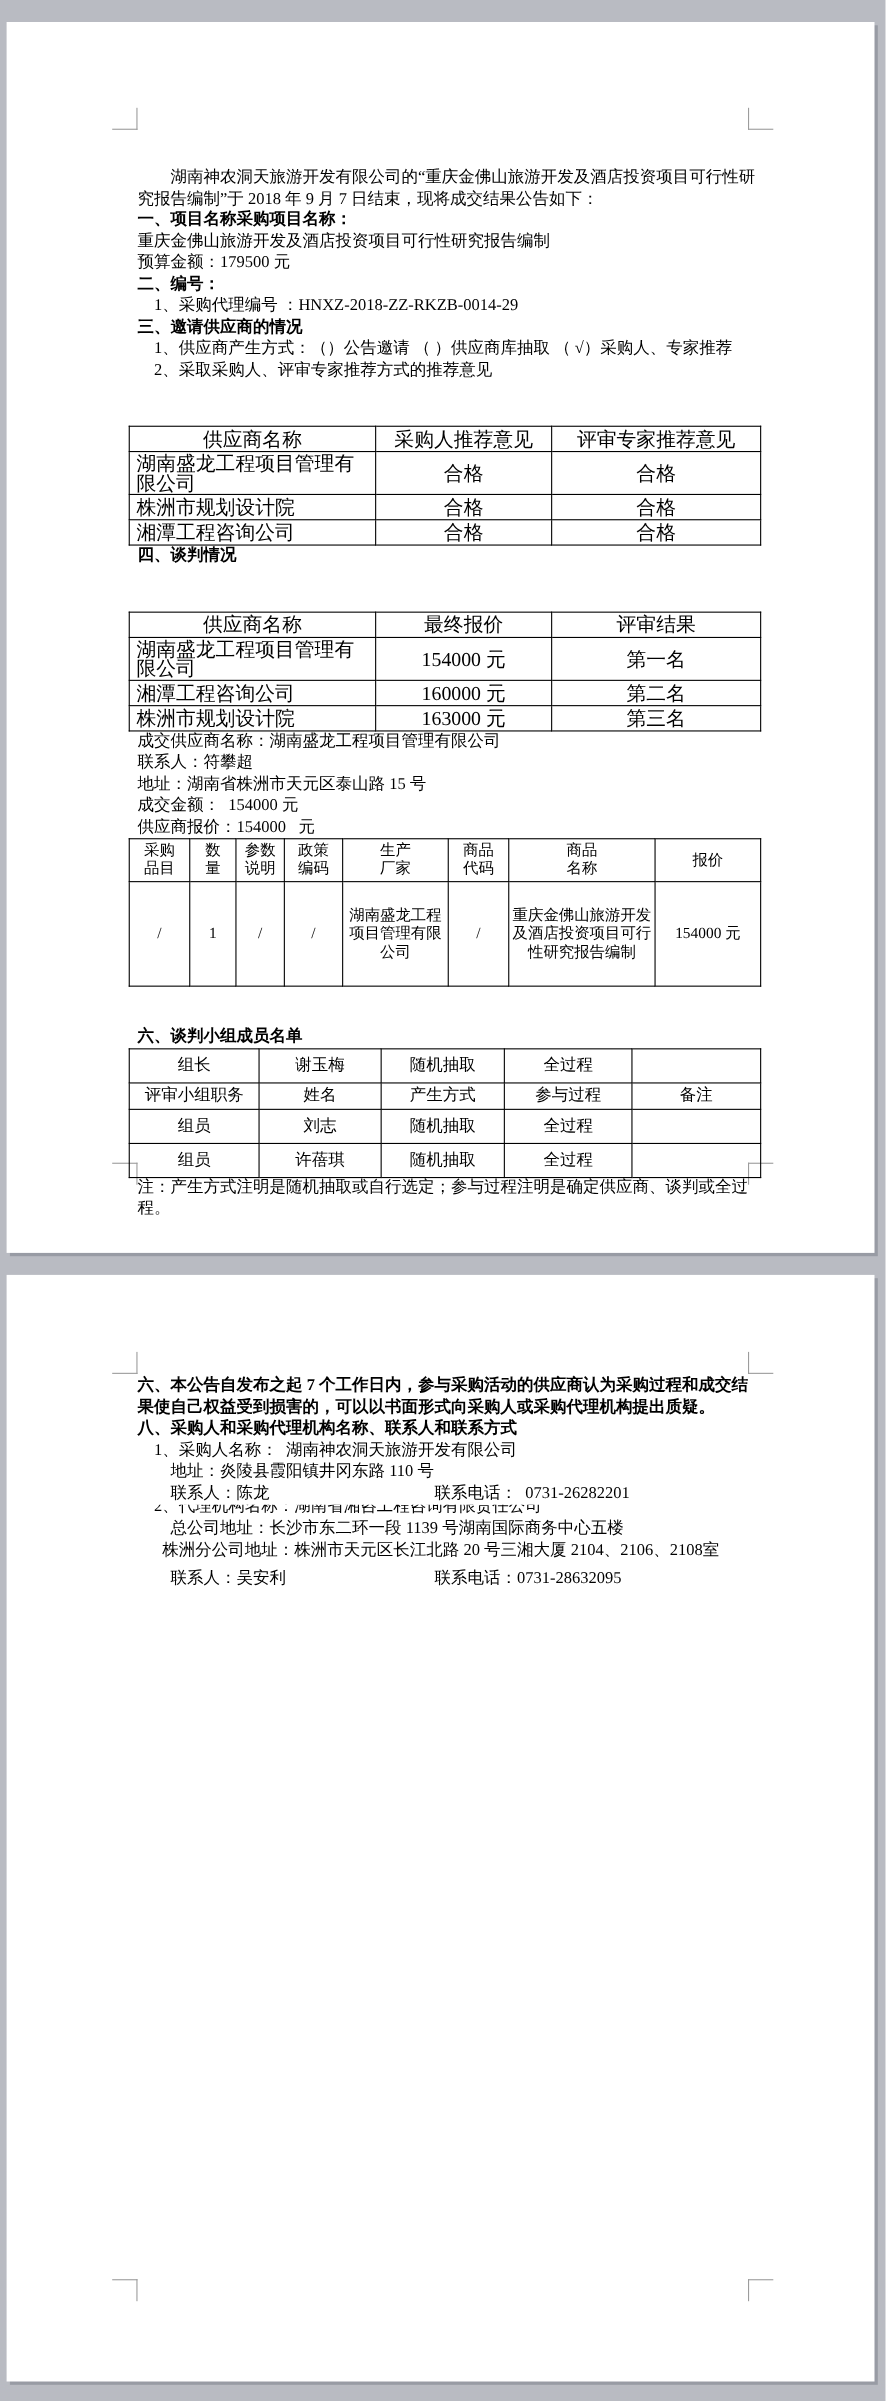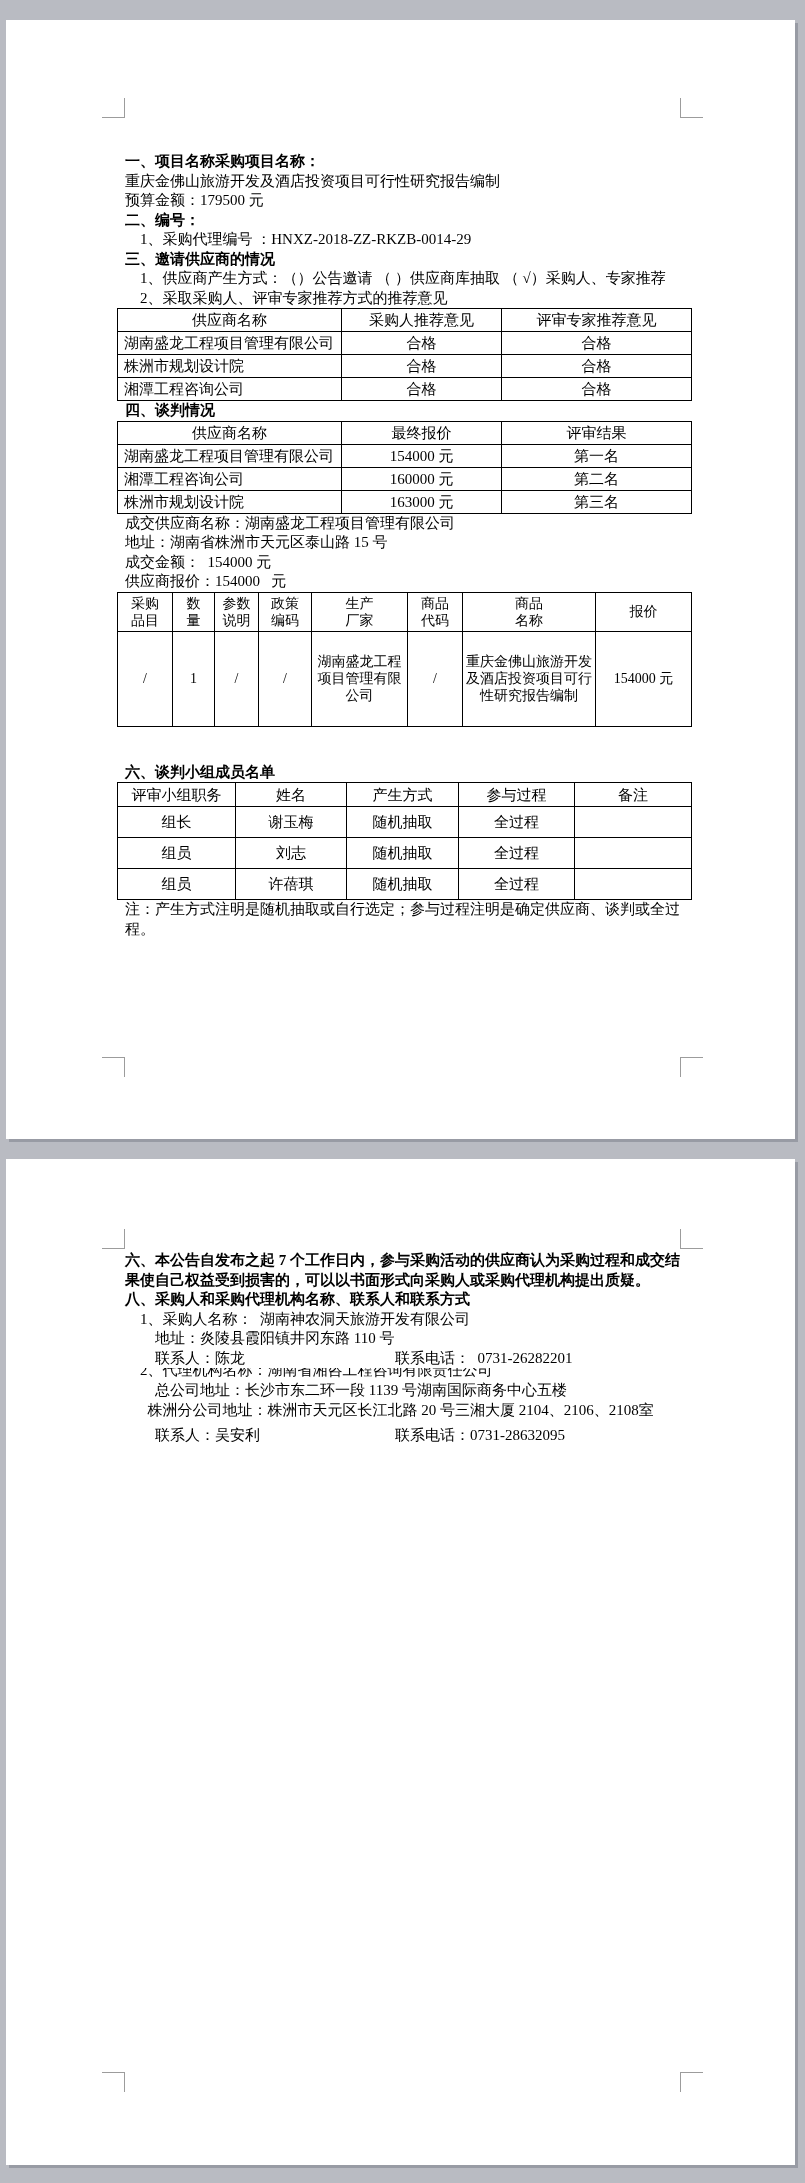--- a/index.html
+++ b/index.html
@@ -41,21 +41,21 @@
   .line { white-space:pre-wrap; }
   .b { font-weight:bold; }
   .ind1 { text-indent:1em; }
   .ind15 { text-indent:1.5em; }
   .ind2 { text-indent:2em; }
   .intro { text-indent:2em; }
 
   table { border-collapse:collapse; margin-left:-8px; table-layout:fixed; }
   td, th { border:1px solid #000; font-weight:normal; padding:1px 3px;
            text-align:center; vertical-align:middle; overflow:hidden; }
-  .t12 { width:574px; font-size:15px; line-height:18px; }
+  .t12 { width:574px; font-size:18px; line-height:18px;margin-top:40px; }
   .t12 td, .t12 th { height:20px; }
   .t12 td.name { text-align:left; padding-left:6px; }
   .t3 { width:574px; font-size:14px; line-height:17px; }
   .t3 th { white-space:pre-line; height:36px; }
   .t3 td { height:92px; }
   .t4 { width:574px; font-size:15px; line-height:18px; }
   .t4 th { height:21px; }
   .t4 td { height:28px; }
   .gap-top { margin-top:36px; }
 
@@ -69,20 +69,21 @@
 </head>
 <body>
 
 <div class="page" id="page1">
   <div class="mark tl"></div>
   <div class="mark tr"></div>
   <div class="mark bl"></div>
   <div class="mark br"></div>
 
   <div class="content">
+    <div class="line intro">湖南神农洞天旅游开发有限公司的“重庆金佛山旅游开发及酒店投资项目可行性研究报告编制”于 2018 年 9 月 7 日结束，现将成交结果公告如下：</div>
 
     <div class="line b">一、项目名称采购项目名称：</div>
     <div class="line">重庆金佛山旅游开发及酒店投资项目可行性研究报告编制</div>
     <div class="line">预算金额：179500 元</div>
 
     <div class="line b">二、编号：</div>
     <div class="line ind1">1、采购代理编号 ：HNXZ-2018-ZZ-RKZB-0014-29</div>
 
     <div class="line b">三、邀请供应商的情况</div>
     <div class="line ind1">1、供应商产生方式：（）公告邀请 （ ）供应商库抽取 （ √）采购人、专家推荐</div>
@@ -144,20 +145,21 @@
       </tr>
       <tr>
         <td class="name">株洲市规划设计院</td>
         <td>163000 元</td>
         <td>第三名</td>
       </tr>
     </tbody>
       </table>
 
     <div class="line">成交供应商名称：湖南盛龙工程项目管理有限公司</div>
+    <div class="line">联系人：符攀超</div>
     <div class="line">地址：湖南省株洲市天元区泰山路 15 号</div>
     <div class="line">成交金额：  154000 元</div>
     <div class="line">供应商报价：154000   元</div>
 
     <table class="t3">
       <colgroup>
         <col style="width:55px">
           <col style="width:42px">
           <col style="width:44px">
           <col style="width:53px">
@@ -202,32 +204,32 @@
     <table class="t4">
       <colgroup>
         <col style="width:118px">
           <col style="width:111px">
           <col style="width:112px">
         <col style="width:116px">
           <col style="width:117px">
       </colgroup>
       <tbody>
           <tr>
+        <td>组长</td>
+        <td>谢玉梅</td>
+        <td>随机抽取</td>
+        <td>全过程</td>
+        <td></td>
+      </tr>
+      <tr>
         <th>评审小组职务</th>
         <th>姓名</th>
         <th>产生方式</th>
         <th>参与过程</th>
         <th>备注</th>
-      </tr>
-      <tr>
-        <td>组长</td>
-        <td>谢玉梅</td>
-        <td>随机抽取</td>
-        <td>全过程</td>
-        <td></td>
       </tr>
       <tr>
         <td>组员</td>
         <td>刘志</td>
         <td>随机抽取</td>
         <td>全过程</td>
         <td></td>
       </tr>
       <tr>
         <td>组员</td>

